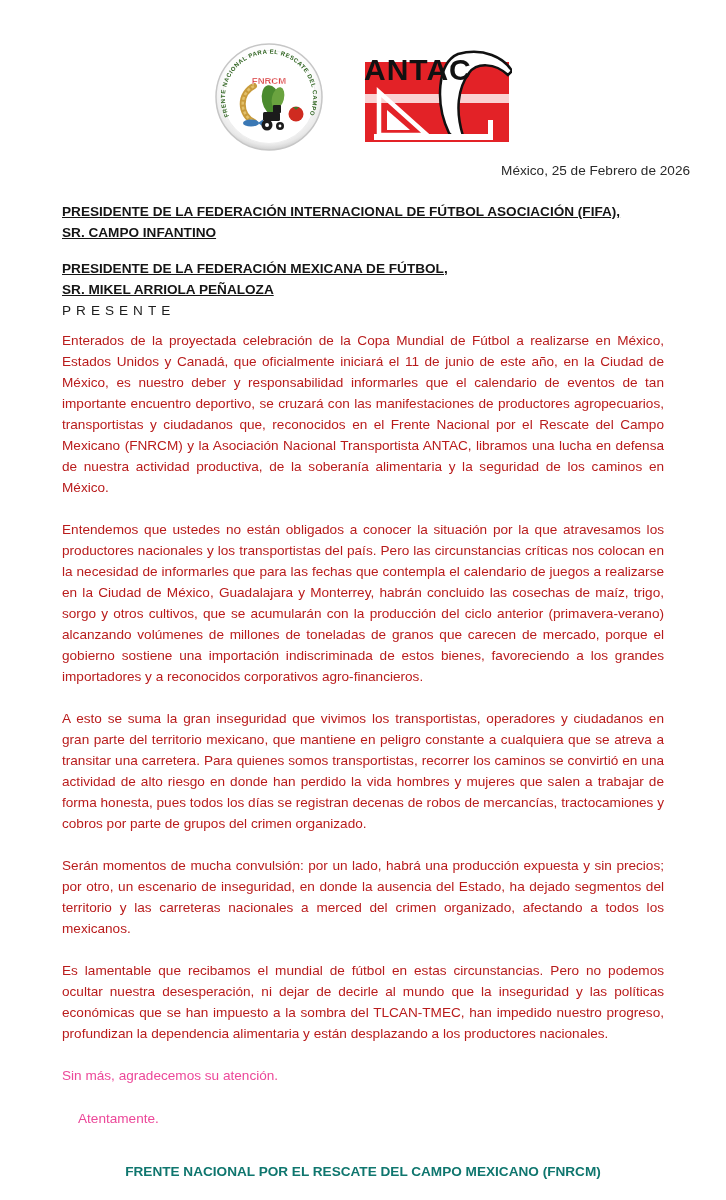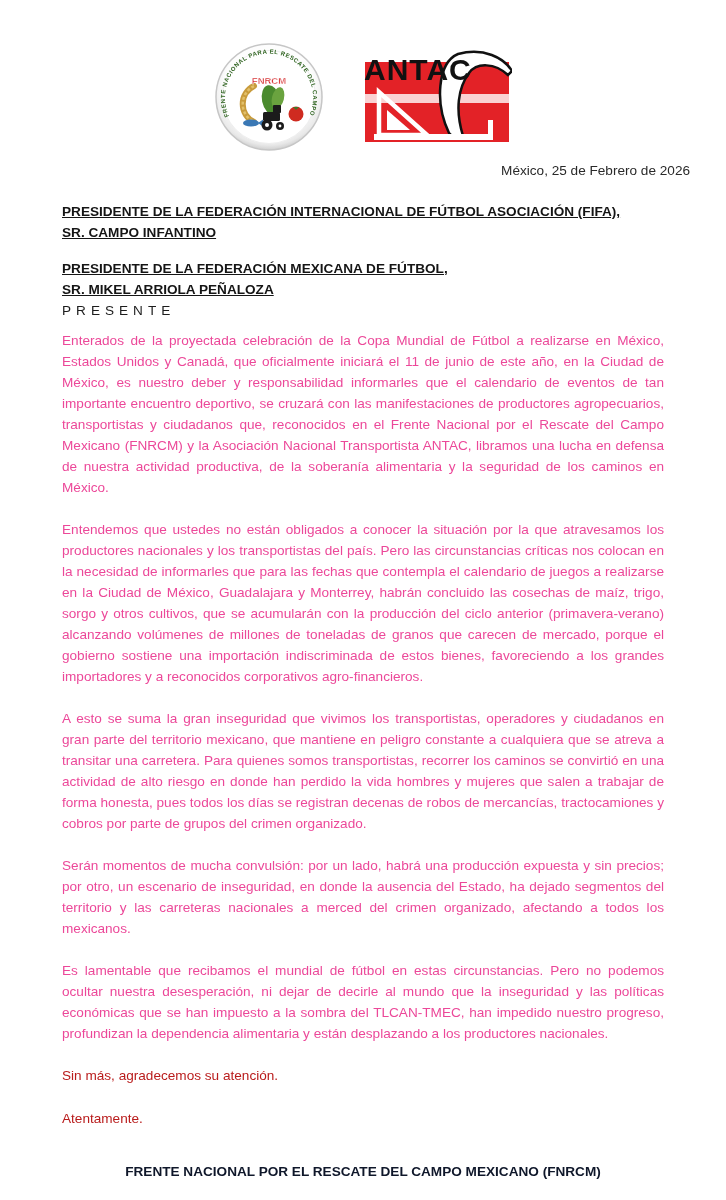--- a/index.html
+++ b/index.html
@@ -48,36 +48,36 @@
     line-height:21px;
     letter-spacing:5px;
     color:#1c1c1c;
   }
   .para{
     margin-top:9px;
     margin-bottom:21px;
     font-size:13.6px;
     line-height:21px;
     text-align:justify;
-    color:#ec4899;
+    color:#b91c1c;
   }
   .para + .para{margin-top:8px;}
   .closing{
     font-size:13.6px;
     line-height:21px;
-    color:#b91c1c;
+    color:#ec4899;
     margin-bottom:21px;
   }
-  .closing.atentamente{margin-top:22px;}
+  .closing.atentamente{margin-top:22px;margin-left:16px;}
   .signature{
     text-align:center;
     font-weight:bold;
     font-size:13.6px;
     line-height:21px;
-    color:#0f172a;
+    color:#0f766e;
   }
   .signature.first{margin-top:32px;}
 </style>
 </head>
 <body>
 
 <div class="page">
 
   <div class="logo-row">
 

